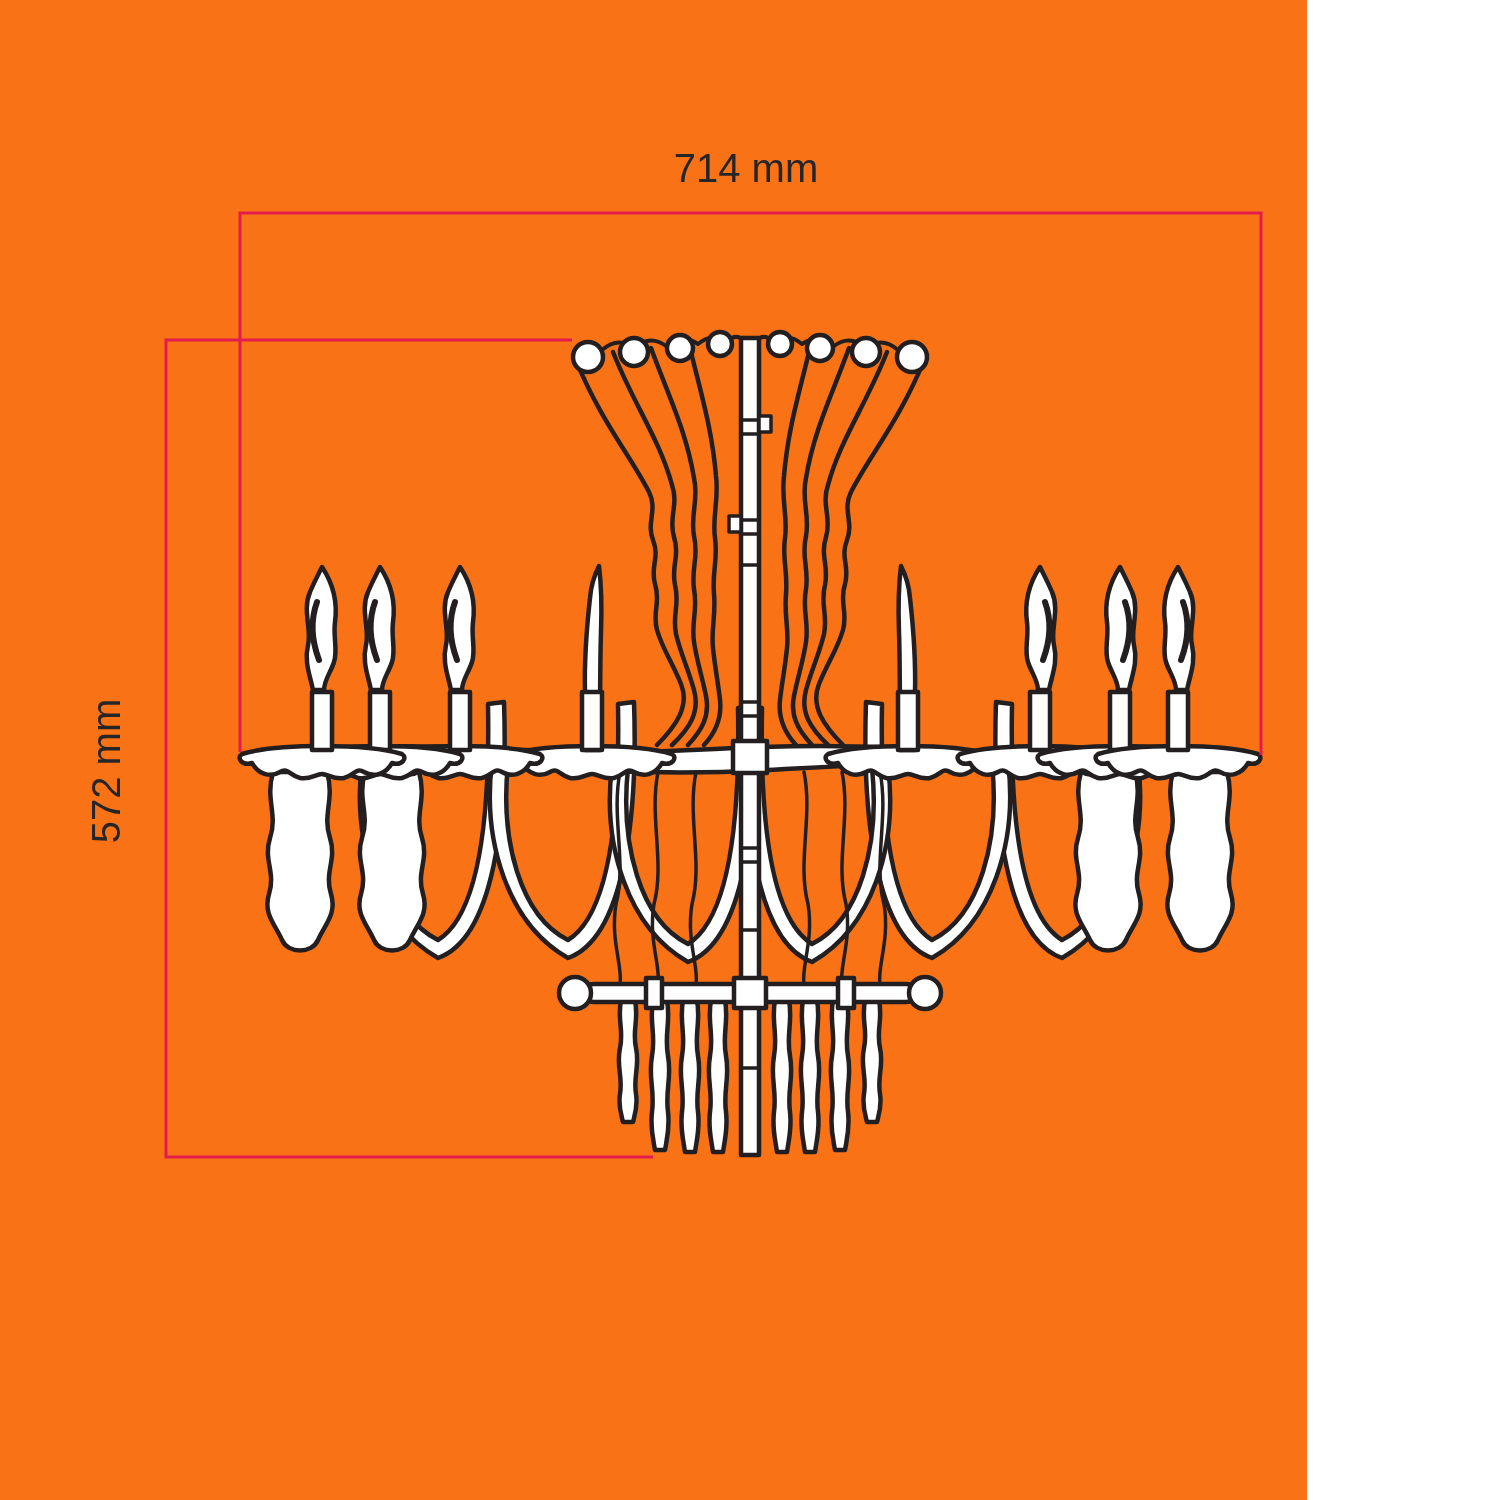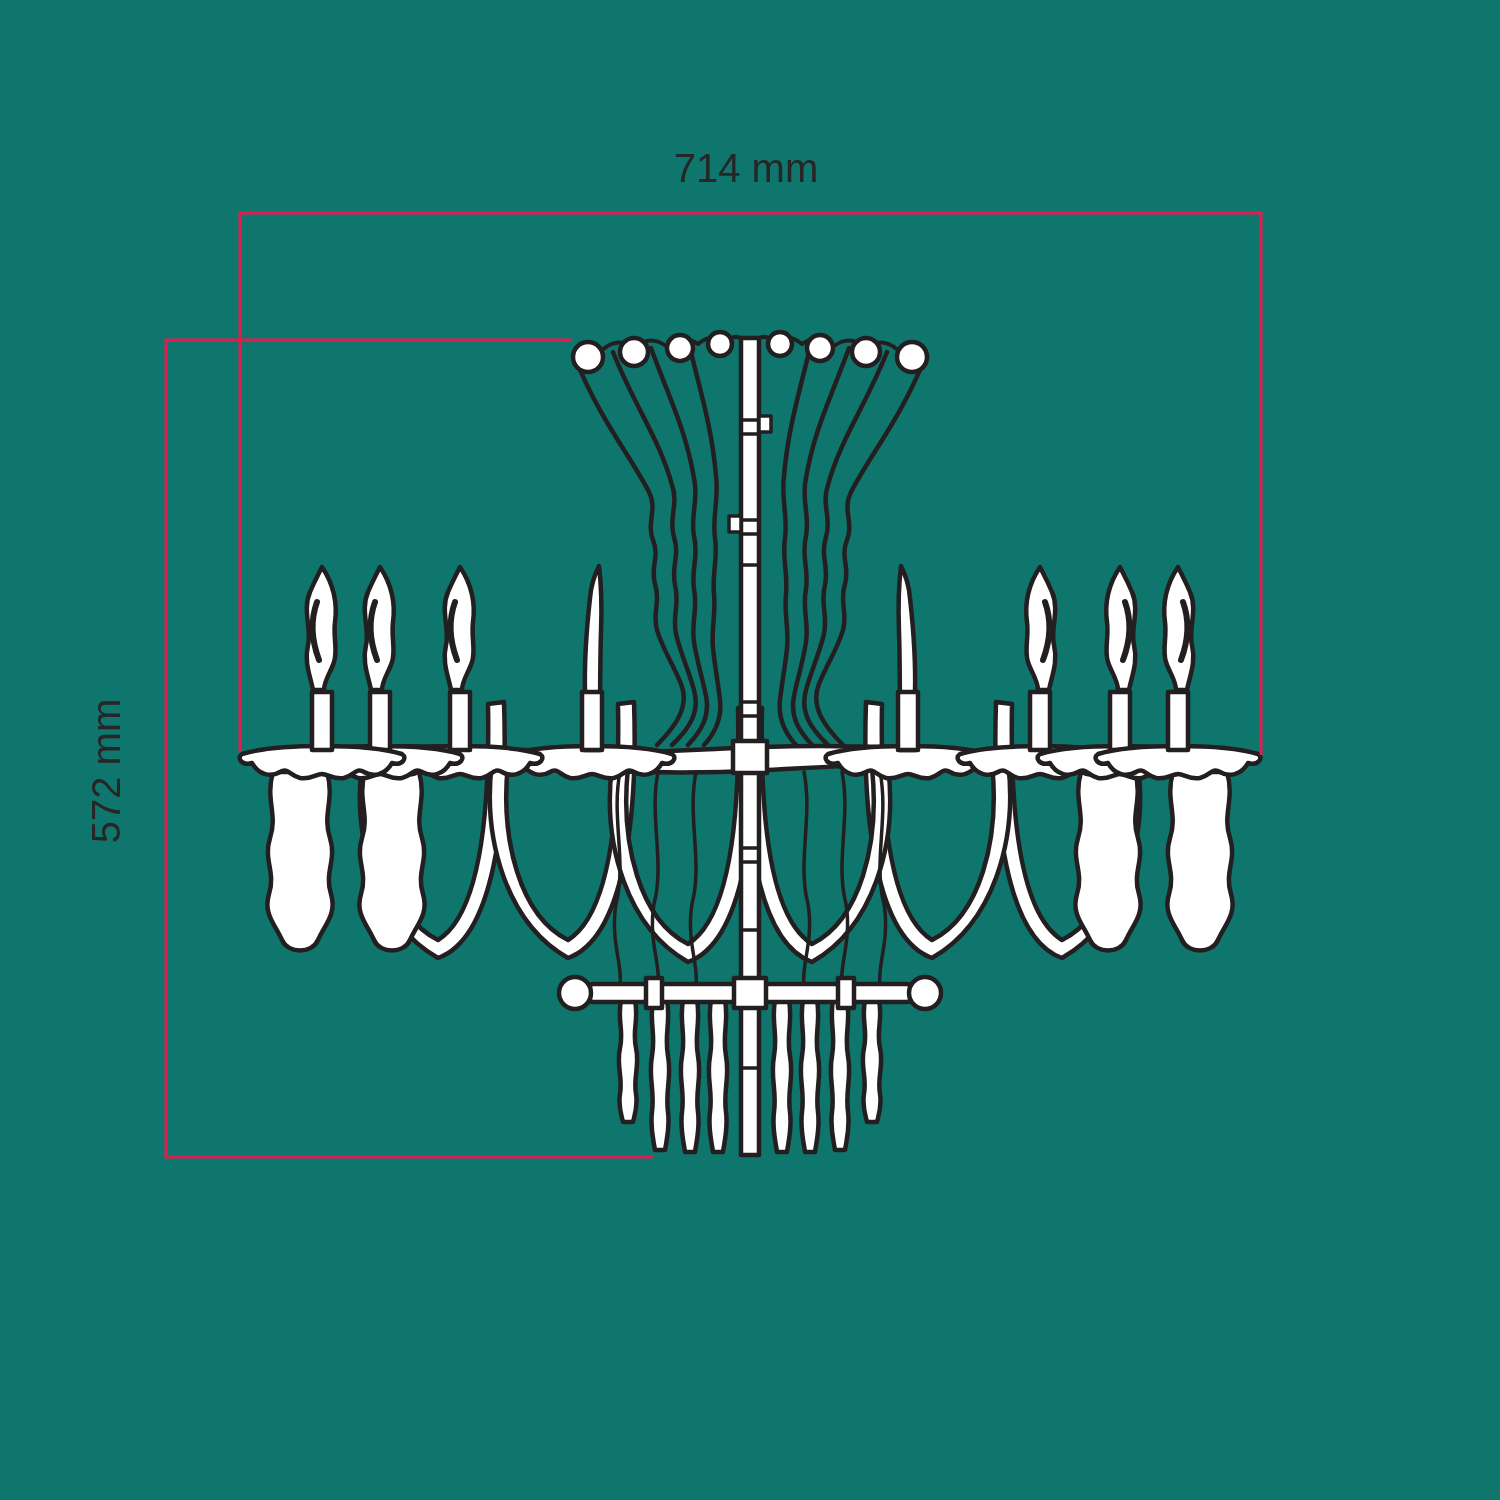--- a/index.html
+++ b/index.html
@@ -1,17 +1,17 @@
 <!DOCTYPE html>
 <html><head>
 <meta charset="utf-8">
 <style>
   html,body{margin:0;padding:0;background:#ffffff;}
   body{width:1500px;height:1500px;overflow:hidden;font-family:"Liberation Sans",sans-serif;}
-  .stage{position:relative;width:1500px;height:1500px;background:#0f766e;}
+  .stage{position:relative;width:1307px;height:1500px;background:#f97316;}
   svg{position:absolute;left:0;top:0;}
   text{font-family:"Liberation Sans",sans-serif;font-size:40px;}
 </style>
 </head>
 <body>
 
 <div class="stage">
 <svg width="1500" height="1500" viewBox="0 0 1500 1500">
 
   <g stroke="#231f20" stroke-width="4.5" fill="none" stroke-linecap="round" stroke-linejoin="round">

